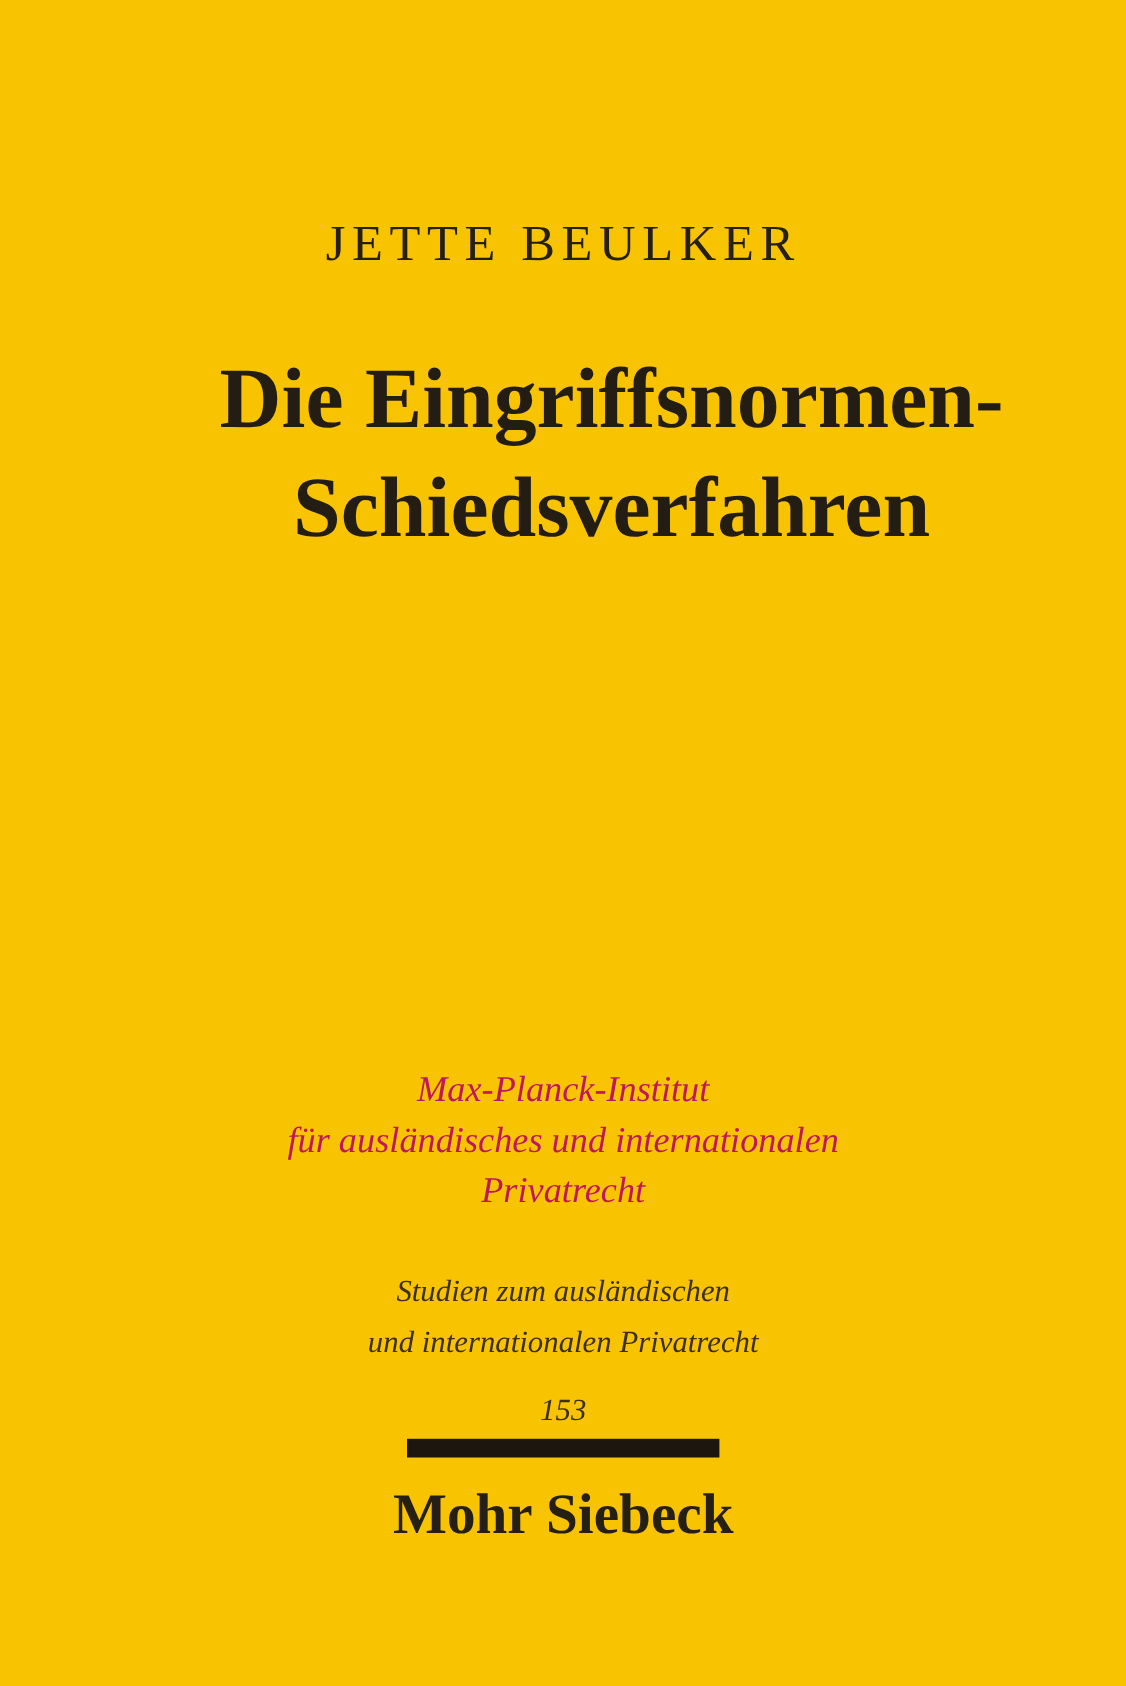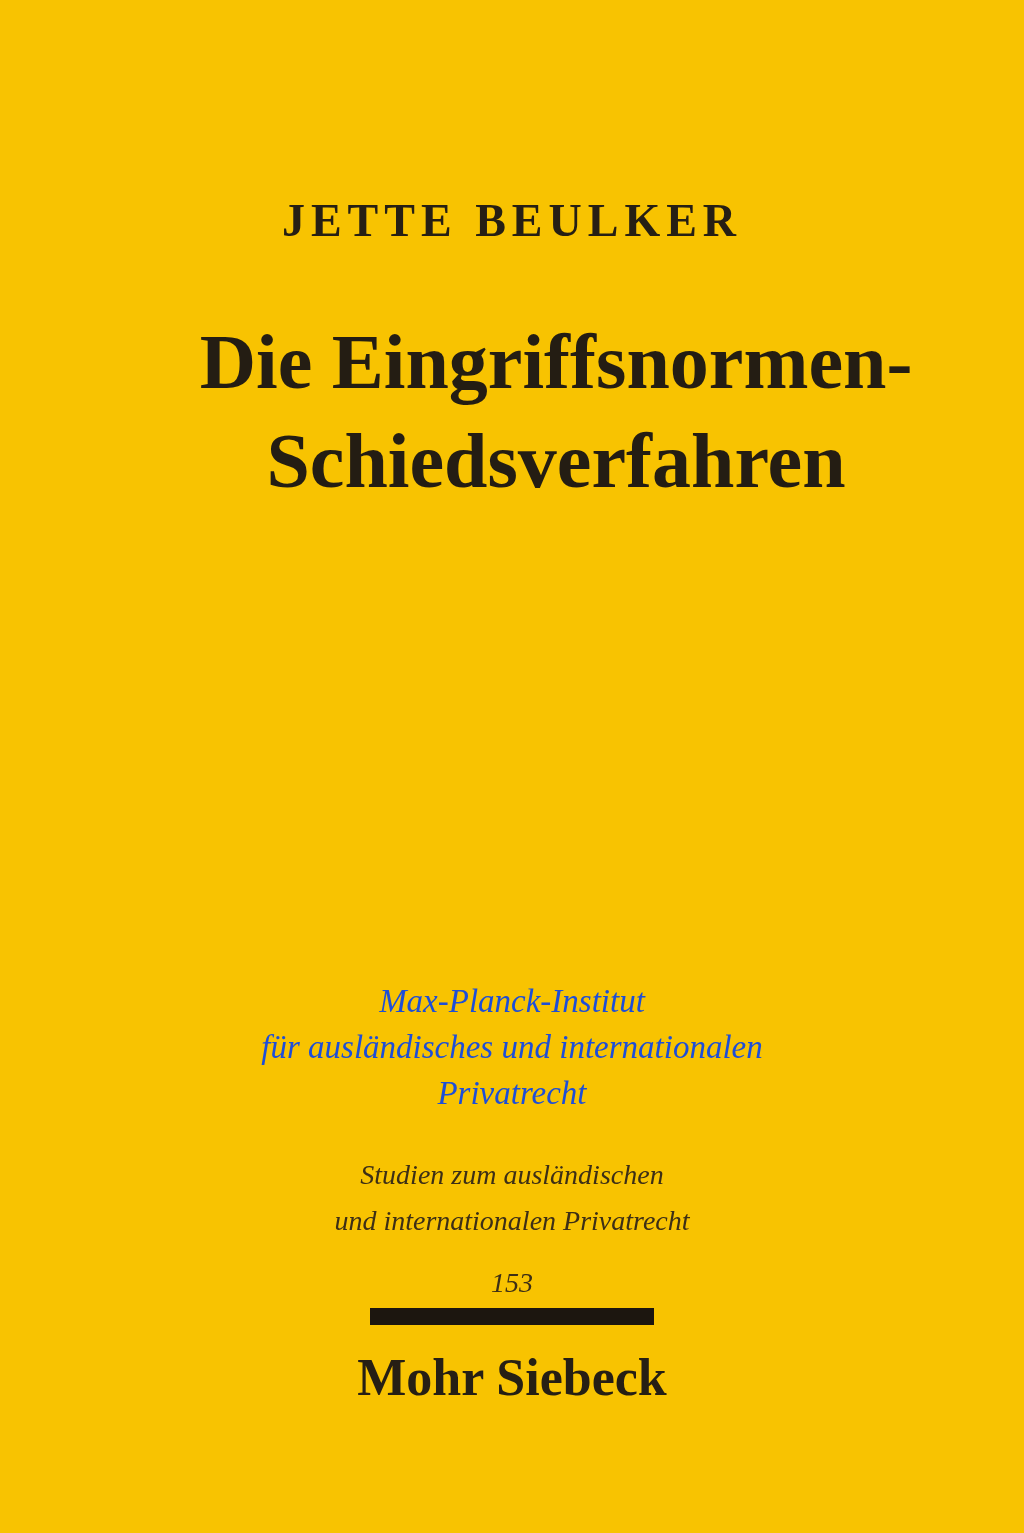--- a/index.html
+++ b/index.html
@@ -19,21 +19,21 @@
     width: 1024px;
     height: 1533px;
     text-align: center;
   }
   .author {
     position: absolute;
     top: 194px;
     left: 0;
     width: 100%;
     font-size: 46px;
-    font-weight: bold;
+    font-weight: normal;
     letter-spacing: 6px;
     color: #261F14;
   }
   .title {
     position: absolute;
     top: 312px;
     left: 0;
     width: 100%;
     margin: 0;
     font-size: 78px;
@@ -44,22 +44,21 @@
   }
   .title span { display: block; }
   .institute {
     position: absolute;
     top: 968px;
     left: 0;
     width: 100%;
     font-style: italic;
     font-size: 33px;
     line-height: 46px;
-    color: #1d4ed8;
-    margin-top: 10px;
+    color: #be185d;
   }
   .institute span { display: block; }
   .series {
     position: absolute;
     top: 1152px;
     left: 0;
     width: 100%;
     font-style: italic;
     font-size: 28px;
     line-height: 46px;

